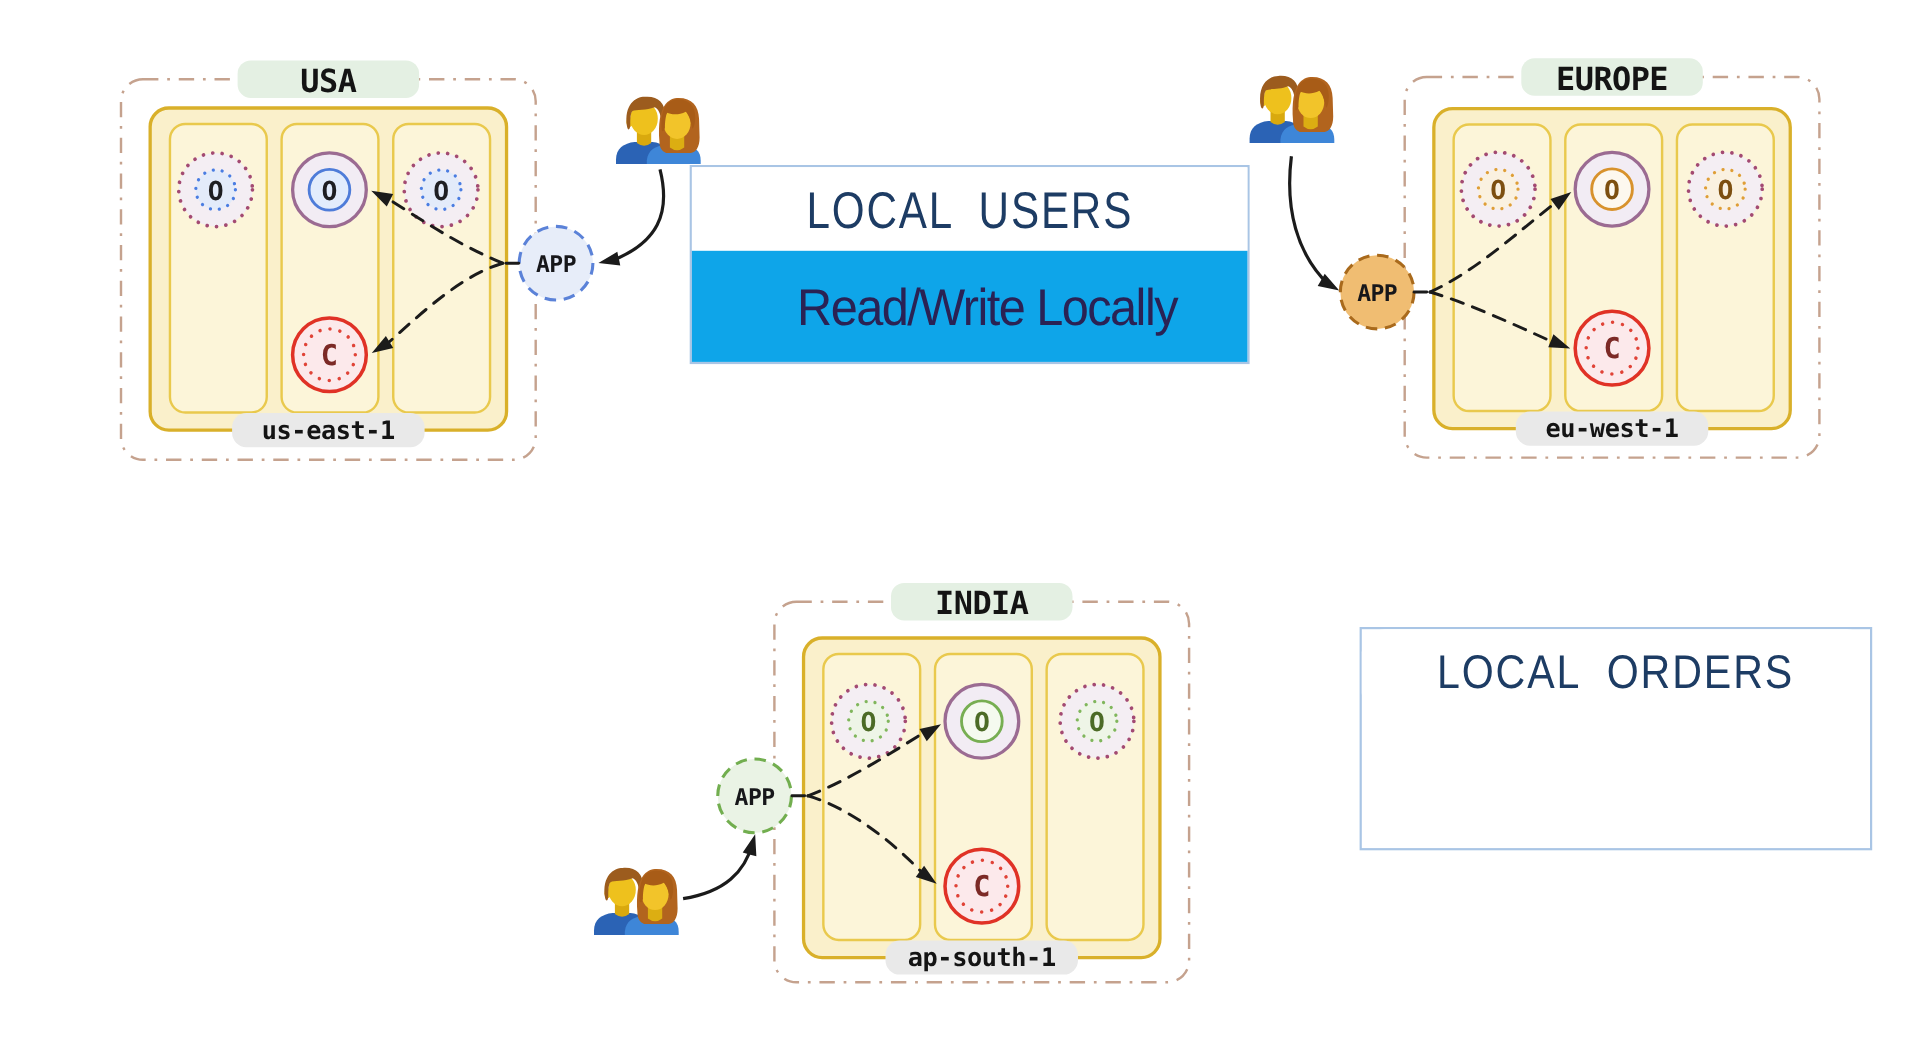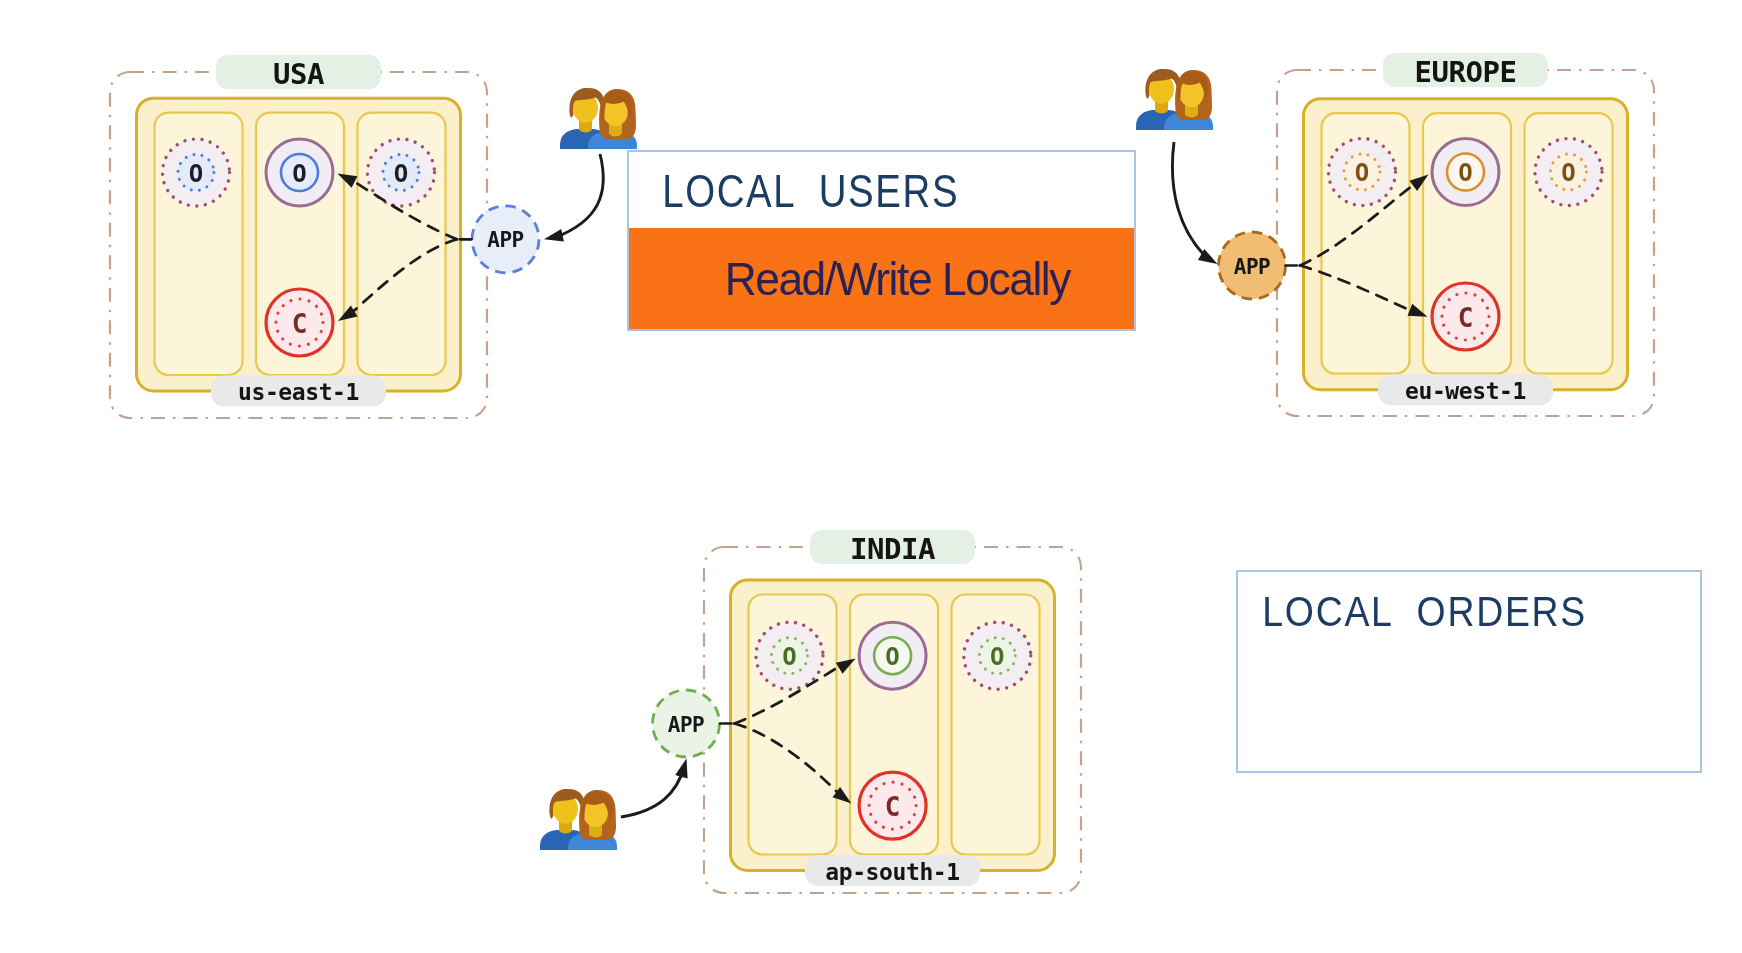--- a/index.html
+++ b/index.html
@@ -12,24 +12,24 @@
   .t-dc    { font:bold 23px "DejaVu Sans Mono", monospace; fill:#141414; letter-spacing:-0.4px; }
   .t-node  { font:bold 24px "DejaVu Sans Mono", monospace; }
   .t-cat   { font:bold 26px "DejaVu Sans Mono", monospace; }
   .t-app   { font:bold 21px "DejaVu Sans Mono", monospace; fill:#17171a; letter-spacing:-0.5px; }
 
   .callout { position:absolute; background:#ffffff; border:2px solid #a9c5e5;
               display:flex; flex-direction:column; }
   .c-users   { --title-fs:47px; --title-sx:.817; --body-fs:47px; --line-gap:0px; }
   .c-catalog { --title-fs:45px; --title-sx:.861; --body-fs:44px; --line-gap:4px; }
   .c-orders  { --title-fs:43px; --title-sx:.87;  --body-fs:45px; --line-gap:0px; }
-  .callout-header { flex:0 0 auto; display:flex; align-items:center; background:#ffffff; }
+  .callout-header { flex:0 0 auto; display:flex; align-items:center; justify-content:center; background:#ffffff; }
   .callout-title { display:inline-block; font:400 var(--title-fs) "Liberation Sans", sans-serif; color:#1d3c64;
                     letter-spacing:2px; word-spacing:14px; transform:scaleX(var(--title-sx)); white-space:nowrap; }
-  .callout-body { flex:1 1 auto; background:#f97316; display:flex; flex-direction:column;
+  .callout-body { flex:1 1 auto; background:#0ea5e9; display:flex; flex-direction:column;
                    align-items:center; justify-content:center; gap:var(--line-gap);padding-left:32px; }
   .callout-line { line-height:1.16; white-space:nowrap; text-align:center; display:block; transform:scaleX(var(--line-sx,1)); }
   .seg { font:400 var(--body-fs) "Liberation Sans", sans-serif; color:#2a2254; letter-spacing:-1.5px; }
   .seg.italic { font-style:italic; margin-left:0.24em; }
   .seg.bold { font-weight:bold; letter-spacing:-1px; }
 </style>
 </head>
 <body>
 
 <div class="stage">

